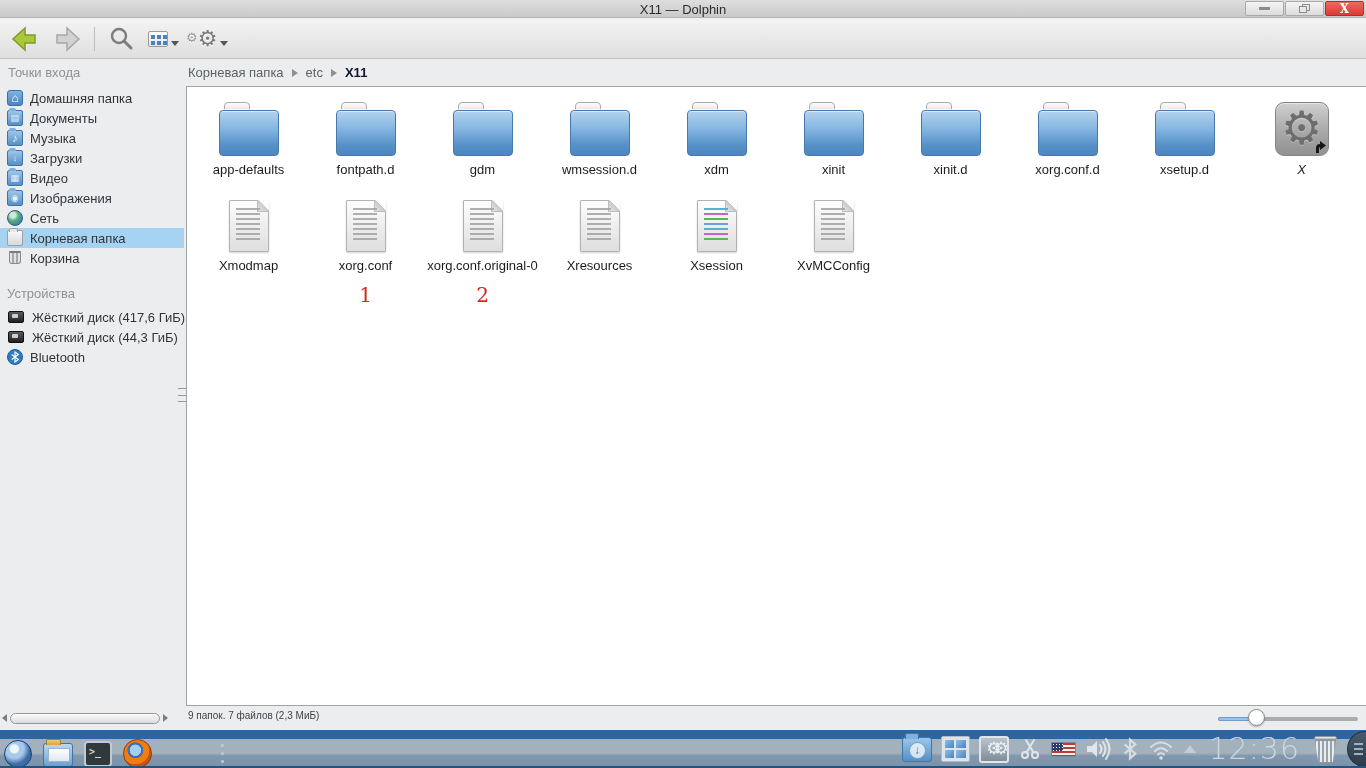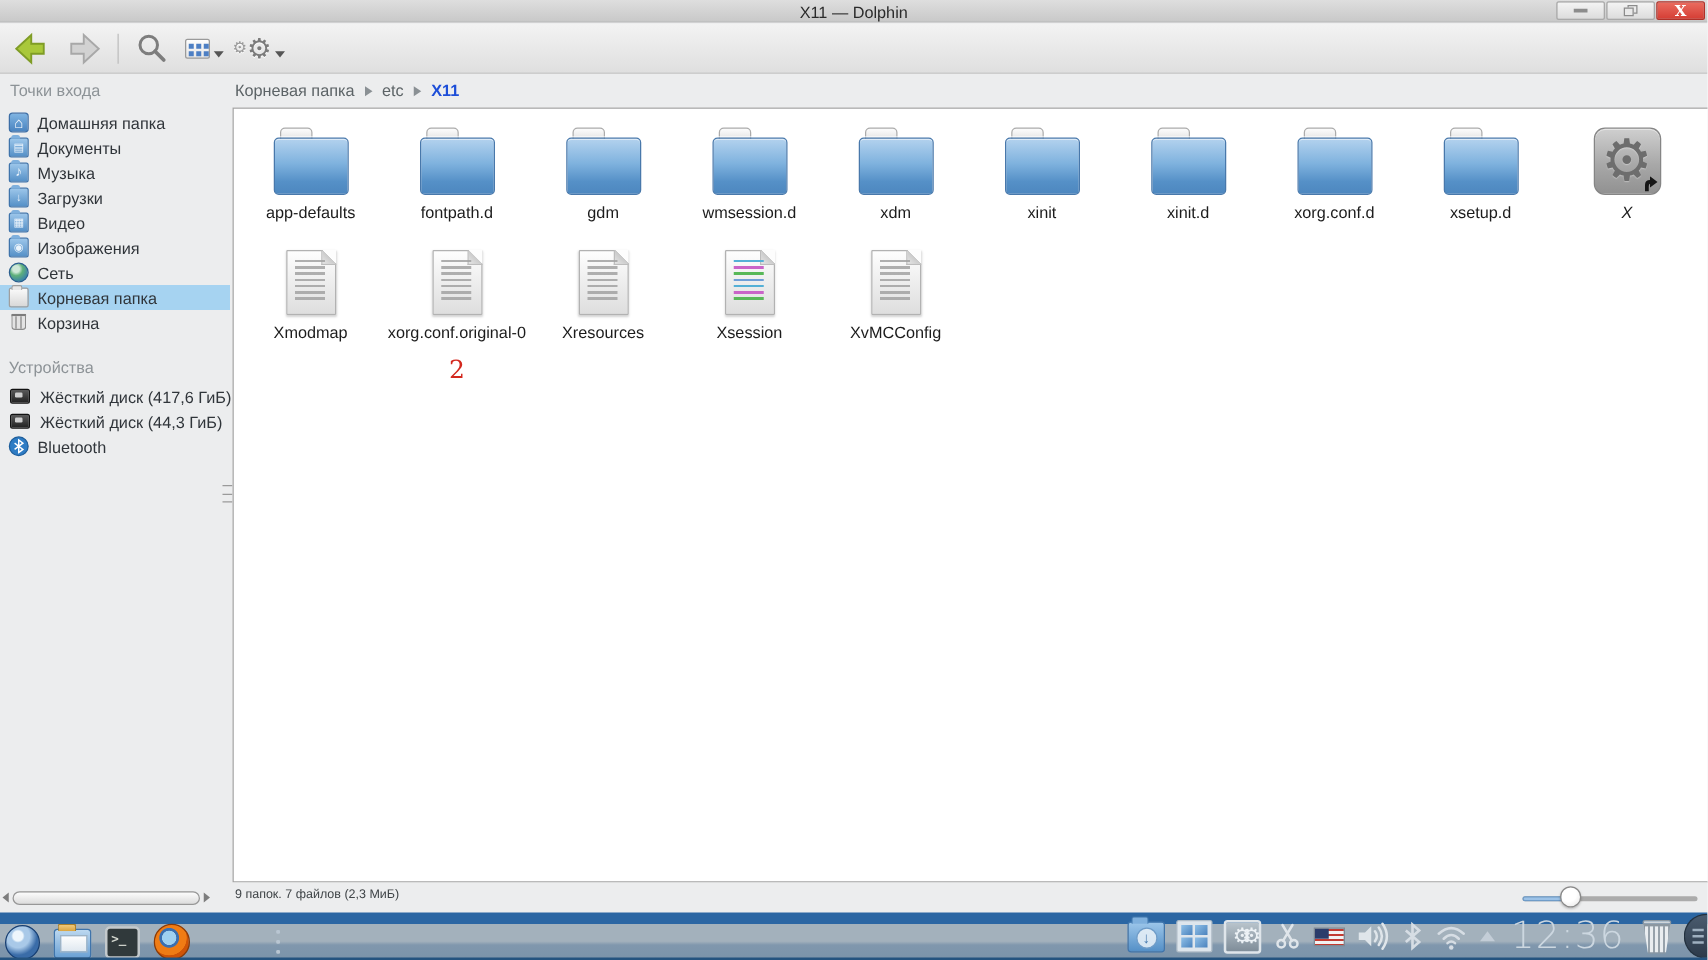--- a/index.html
+++ b/index.html
@@ -38,21 +38,21 @@
   .gears-glyph::after { content:"⚙"; }
   .gears-glyph .small { font-size:13px; margin-left:-7px; vertical-align:4px; color:#9a9a9a; }
   .gears-glyph .small::after { content:"⚙"; }
 
   
   .header-row { position:absolute; top:60px; left:0; right:0; height:26px; }
   .places-header { position:absolute; left:8px; top:5px; font-size:13px; color:#8d9397; }
   .breadcrumb { position:absolute; left:188px; top:5px; display:flex; align-items:center; gap:8px; font-size:13px; color:#5c6366; }
   .crumb-sep { width:0; height:0; border-top:4px solid transparent; border-bottom:4px solid transparent;
     border-left:6px solid #8a9094; }
-  .crumb.current { font-weight:bold; color:#1d4ed8; }
+  .crumb.current { font-weight:bold; color:#0f172a; }
 
   
   .sidebar { position:absolute; top:88px; left:0; width:184px; bottom:62px; background:#ecedee; }
   .side-item { display:flex; align-items:center; gap:7px; height:20px; padding-left:7px;
     font-size:13px; color:#30353a; white-space:nowrap; }
   .side-item.selected { background:#a6d3f1; }
   .side-section { font-size:13px; color:#8d9397; padding:10px 0 6px 7px; }
   .mini { width:16px; height:16px; flex:0 0 16px; position:relative; display:inline-block; }
   .mi-home { background:linear-gradient(180deg,#7fb4e2,#4a84c0); border:1px solid #3c6ea6; border-radius:3px;
     color:#fff; font-size:12px; line-height:14px; text-align:center; }
@@ -403,20 +403,27 @@
       <div class="cell row2">
         <div class="file-icon">
             <div class="file-lines"></div>
           </div>
         <div class="cell-label">Xmodmap</div>
       </div>
       <div class="cell row2">
         <div class="file-icon">
             <div class="file-lines"></div>
           </div>
+        <div class="cell-label">xorg.conf</div>
+        <div class="annot">1</div>
+      </div>
+      <div class="cell row2">
+        <div class="file-icon">
+            <div class="file-lines"></div>
+          </div>
         <div class="cell-label">xorg.conf.original-0</div>
         <div class="annot">2</div>
       </div>
       <div class="cell row2">
         <div class="file-icon">
             <div class="file-lines"></div>
           </div>
         <div class="cell-label">Xresources</div>
       </div>
       <div class="cell row2">

